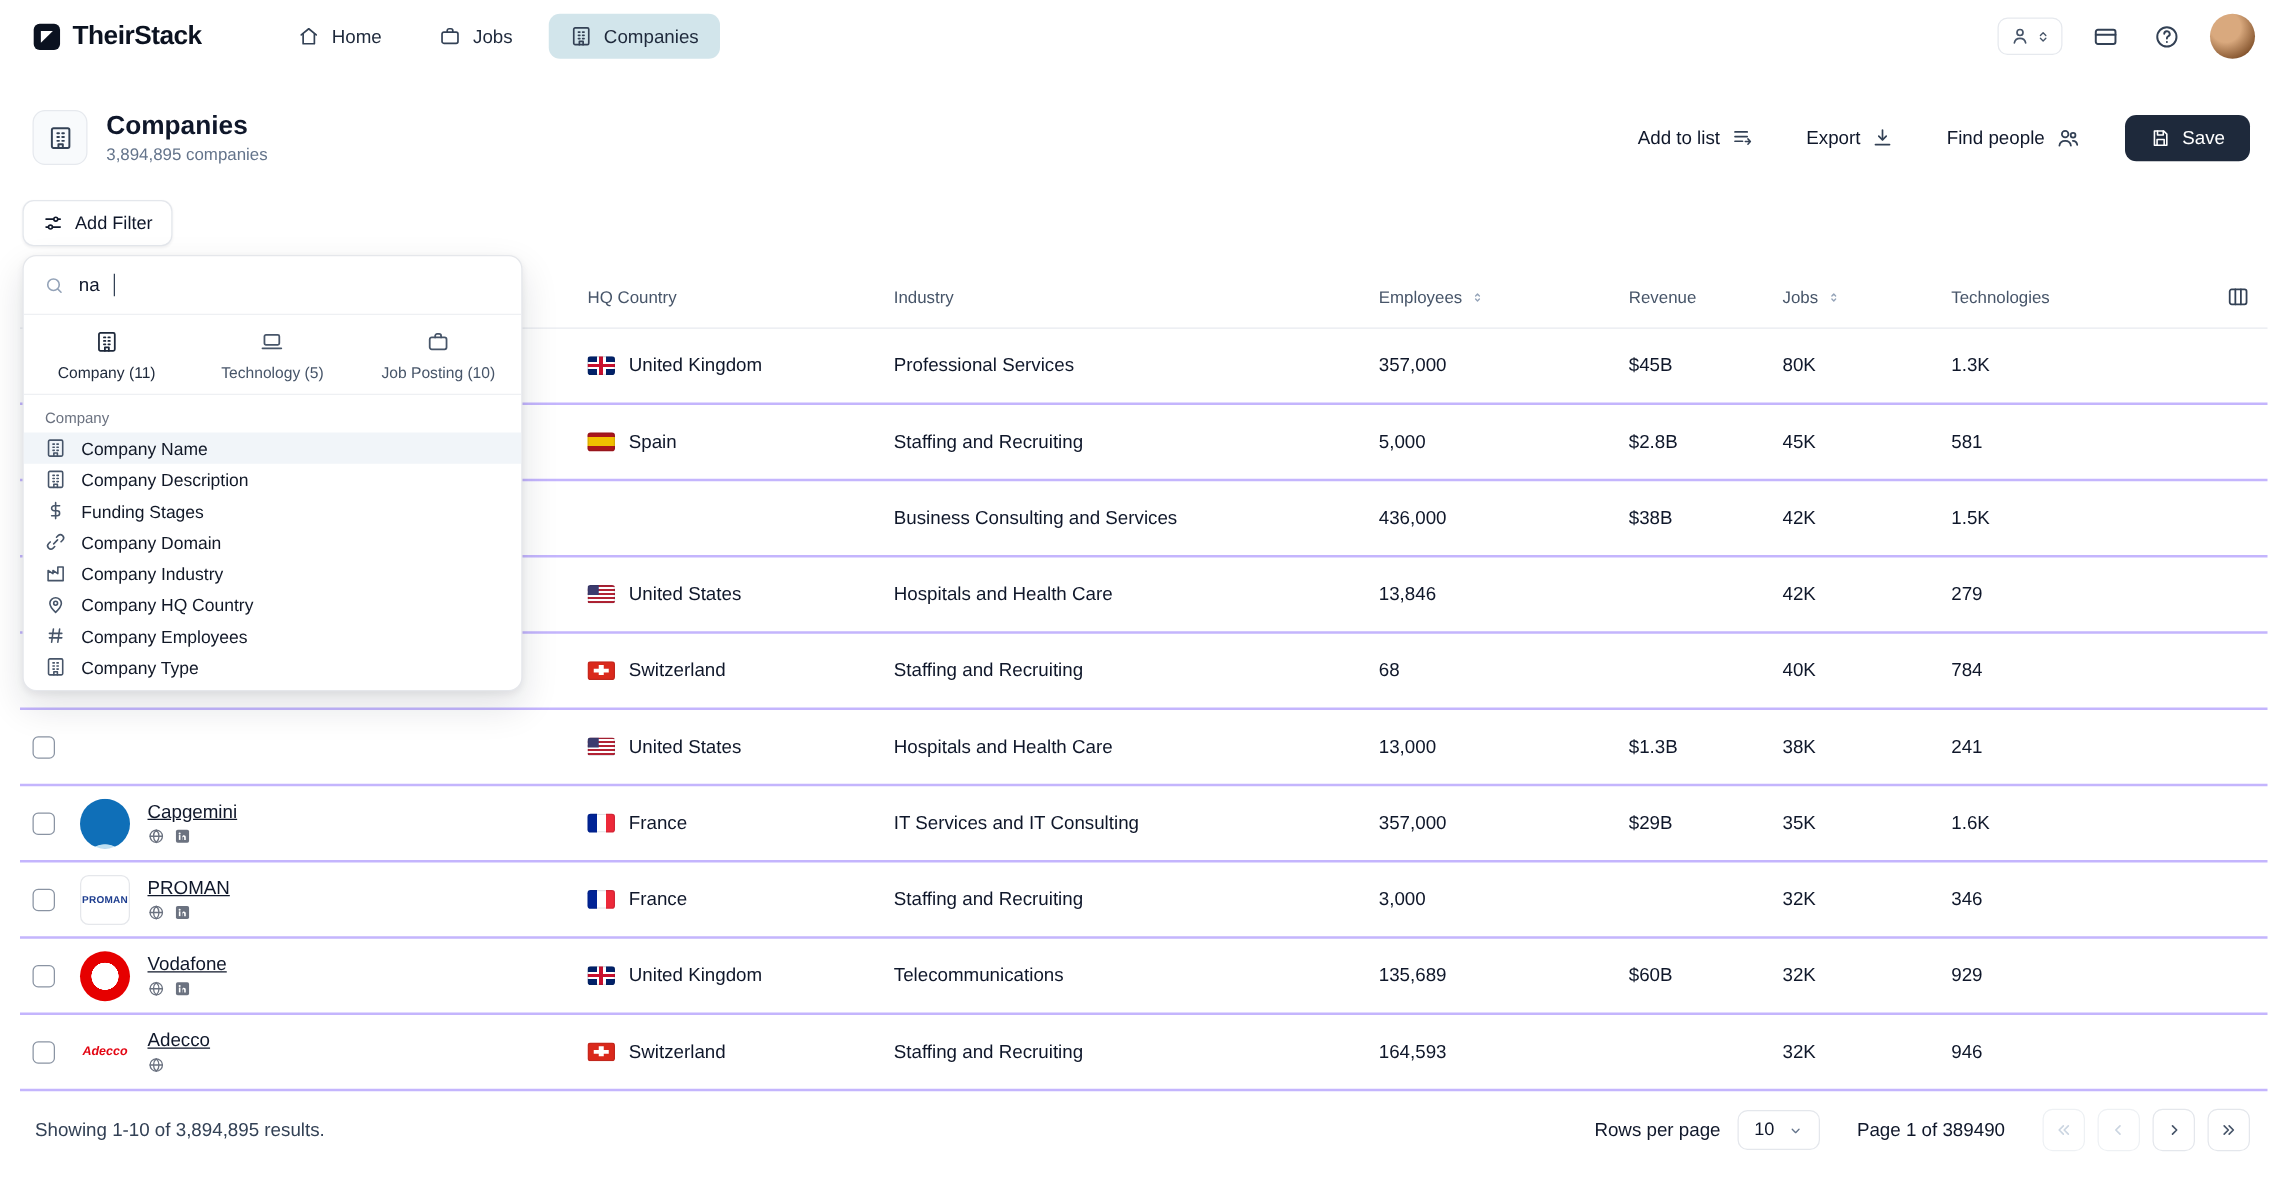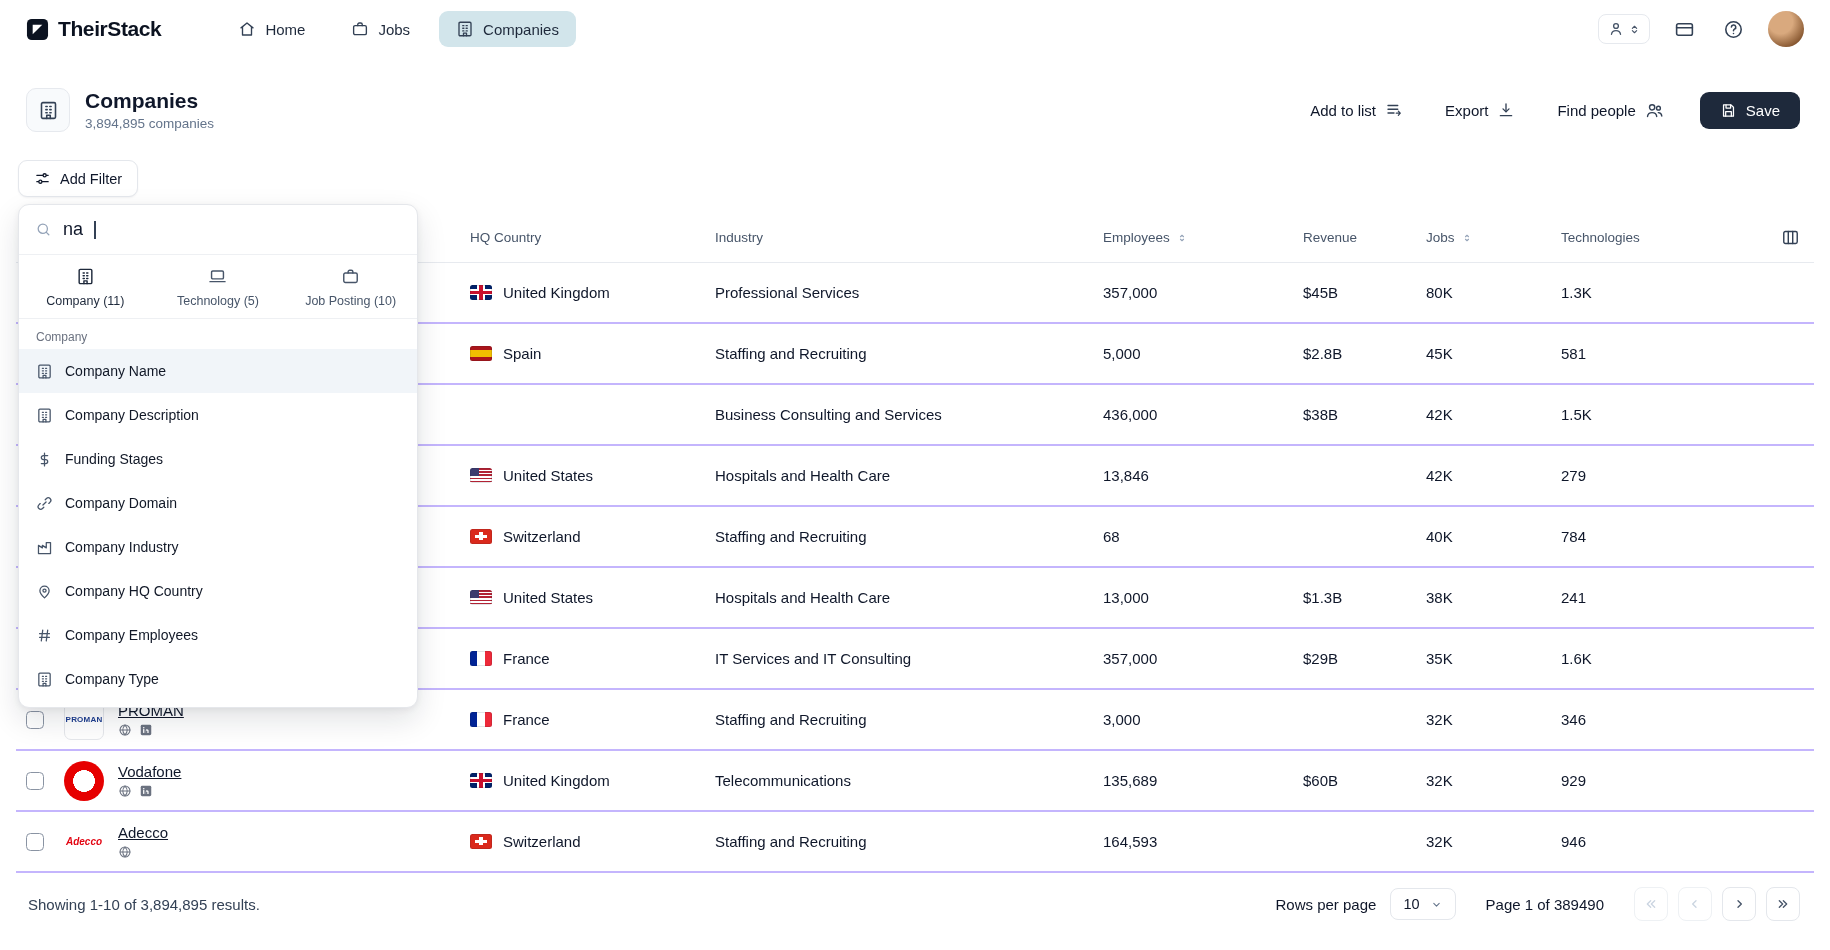--- a/index.html
+++ b/index.html
@@ -95,30 +95,30 @@
       linear-gradient(#fff,#fff) center / 20% 56% no-repeat,
       #DA291C; }
   .flag[data-flag="fr"] { background: linear-gradient(90deg, #002395 33.4%, #fff 33.4%, #fff 66.7%, #ED2939 66.7%); }
 
   
   .popover { position:absolute; left:18px; top:204px; width:400px; background:#fff; z-index:40;
              border:1px solid #e5e7eb; border-radius:11px; overflow:hidden;
              box-shadow:0 12px 30px rgba(16,24,40,.12), 0 2px 6px rgba(16,24,40,.06); }
   .pop-search { display:flex; align-items:center; gap:11px; padding:14px 16px; border-bottom:1px solid #eef0f3; cursor:text; }
   .pop-search .sicon { color:#94a3b8; }
-  .search-text { font-size:18px; color:#0f172a;text-align:center; }
+  .search-text { font-size:15px; color:#0f172a;text-align:center; }
   .caret { width:1.5px; height:18px; background:#334155; animation:blink 1.1s steps(1) infinite; }
   @keyframes blink { 50% { opacity:0; } }
   .pop-tabs { display:grid; grid-template-columns:1fr 1fr 1fr; padding:12px 0 10px; border-bottom:1px solid #eef0f3; }
   .pop-tab { display:flex; flex-direction:column; align-items:center; gap:8px; cursor:pointer;
              color:#475569; font-size:12.5px; font-weight:500; }
   .pop-tab.active { color:#1e293b; }
   .pop-section { padding:11px 17px 5px; font-size:12px; color:#6b7280; }
   .pop-list { padding-bottom:6px; }
-  .pop-item { display:flex; align-items:center; gap:12px; padding:0 17px; height:44px;
+  .pop-item { display:flex; align-items:center; gap:12px; padding:0 17px; height:25px;
               font-size:14px; color:#111827; cursor:pointer; }
   .pop-item .picon { color:#475569; }
   .pop-item.active { background:var(--selected-item-bg,#f1f5f9); }
   .pop-item svg, .pop-tab svg { width:17px; height:17px; }
   .pop-tab svg { width:19px; height:19px; }
 
   
   .footer { margin:14px 30px 0 28px; display:flex; align-items:center; justify-content:space-between; }
   .showing { font-size:15px; color:#334155; }
   .footer-right { display:flex; align-items:center; gap:30px; }

